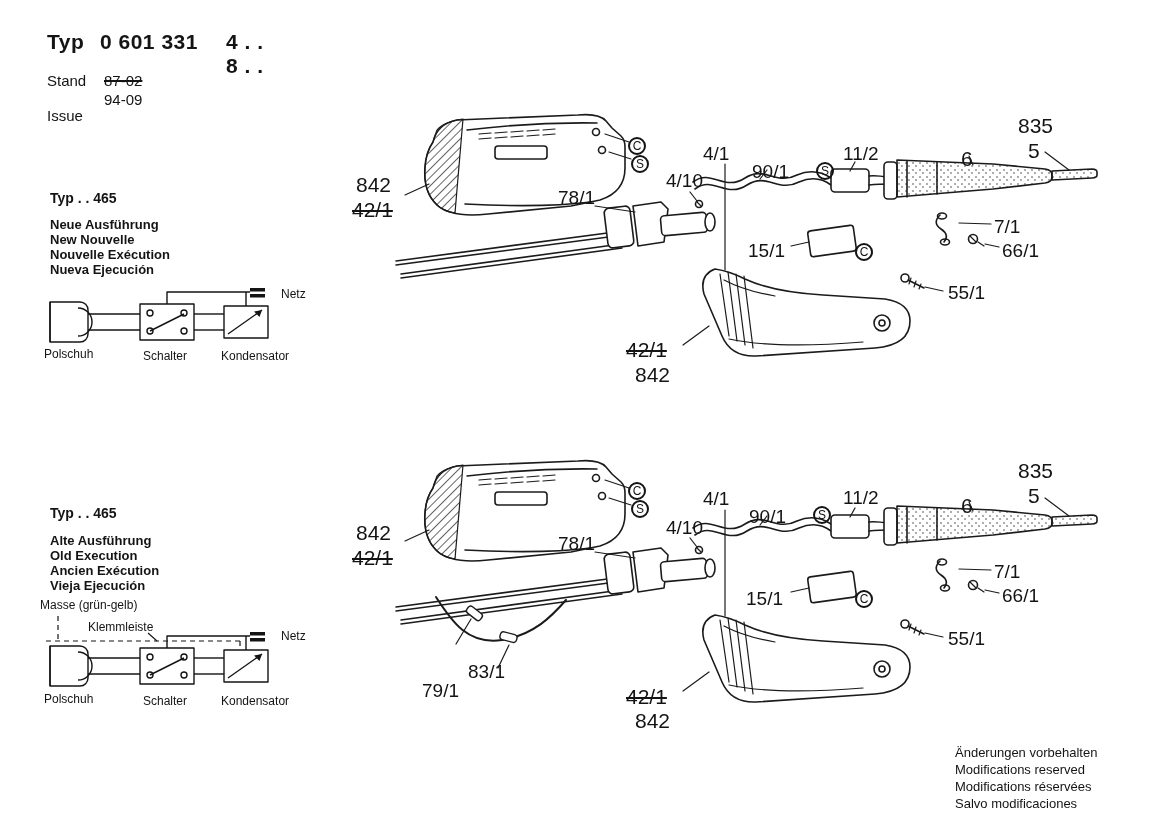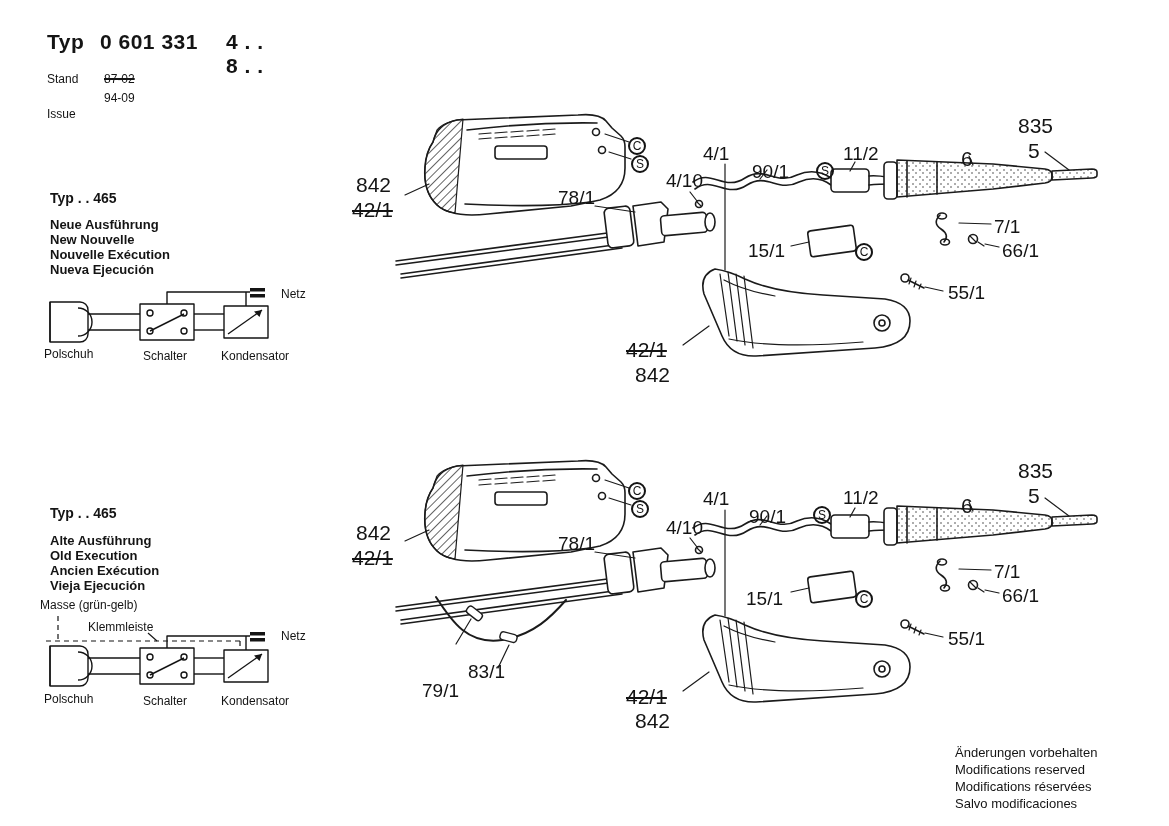--- a/index.html
+++ b/index.html
@@ -2,21 +2,21 @@
 <html><head>
 <meta charset="utf-8">
 <style>
   * { margin:0; padding:0; box-sizing:border-box; }
   html,body { width:1169px; height:826px; background:#fff; }
   body { font-family:"Liberation Sans", sans-serif; color:#141414; }
   .page { position:relative; width:1169px; height:826px; overflow:hidden; background:#fff;padding-left:12px; }
   .abs { position:absolute; white-space:nowrap; }
   .art { position:absolute; left:0; top:0; }
   .t-typ   { font-size:21px; font-weight:700; letter-spacing:.5px; }
-  .t-small { font-size:12px; }
+  .t-small { font-size:15px; }
   .t-typ465{ font-size:14px; font-weight:700; }
   .t-variant{ font-size:13px; font-weight:700; line-height:15px; }
   .t-sch   { font-size:12px; }
   .strike  { text-decoration:line-through; text-decoration-thickness:1.5px; }
   .callout-layer { position:absolute; inset:0; pointer-events:none; }
   .callout { position:absolute; font-weight:400; line-height:1; white-space:nowrap; }
   .callout.strike { text-decoration:line-through; text-decoration-thickness:2px; }
   .callout.circled {
     width:18px; height:18px; border:2px solid #141414; border-radius:50%;
     font-size:12px; line-height:14px; text-align:center;

